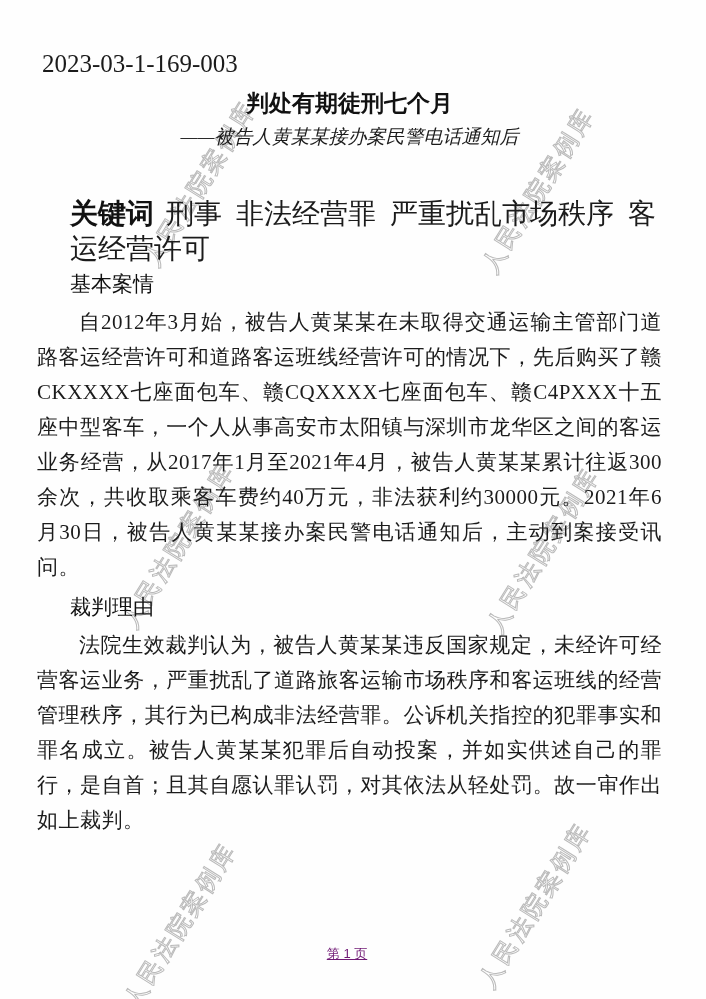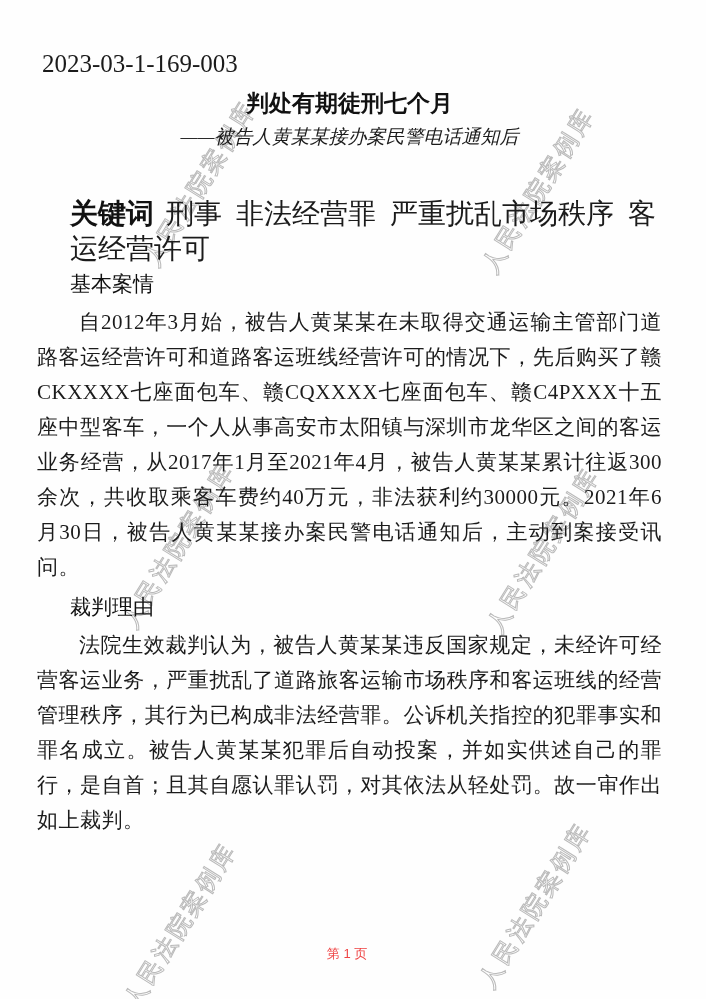--- a/index.html
+++ b/index.html
@@ -89,22 +89,23 @@
     letter-spacing: 0.5px;
   }
 
   .footer {
     position: absolute;
     left: 0; right: 12px;
     bottom: 36px;
     text-align: center;
     font-size: 13px;
     font-family: "Liberation Sans", sans-serif;
-    color: #ef4444;
+    color: #701a75;
     z-index: 1;
+    text-decoration: underline;
   }
 </style>
 </head>
 <body>
 
 <div class="page">
 
   <div class="watermark-layer">
     <span class="watermark wm1">人民法院案例库</span>
     <span class="watermark wm2">人民法院案例库</span>

